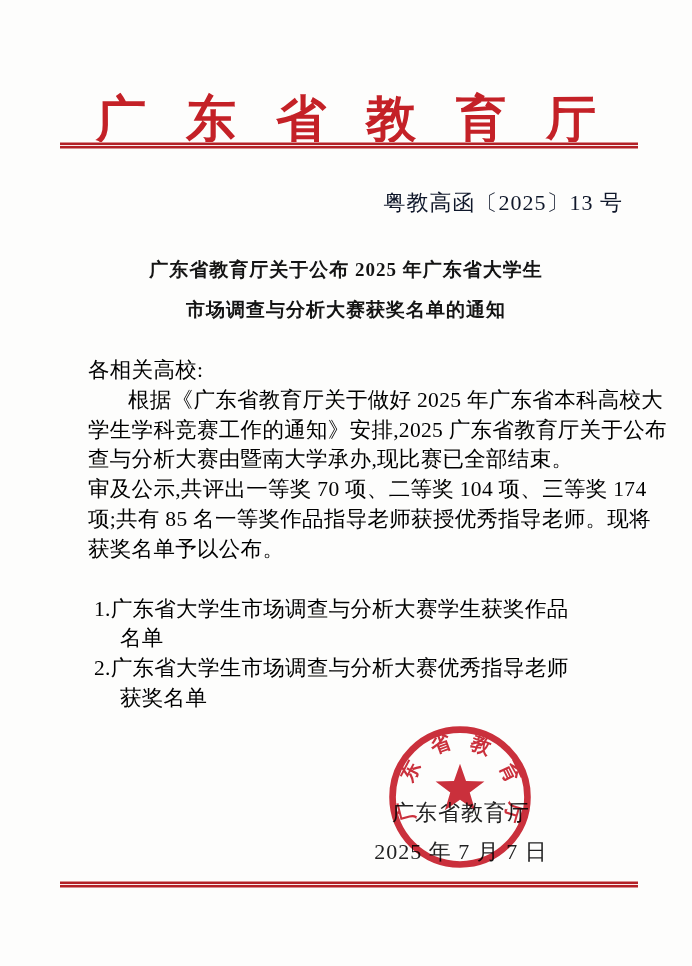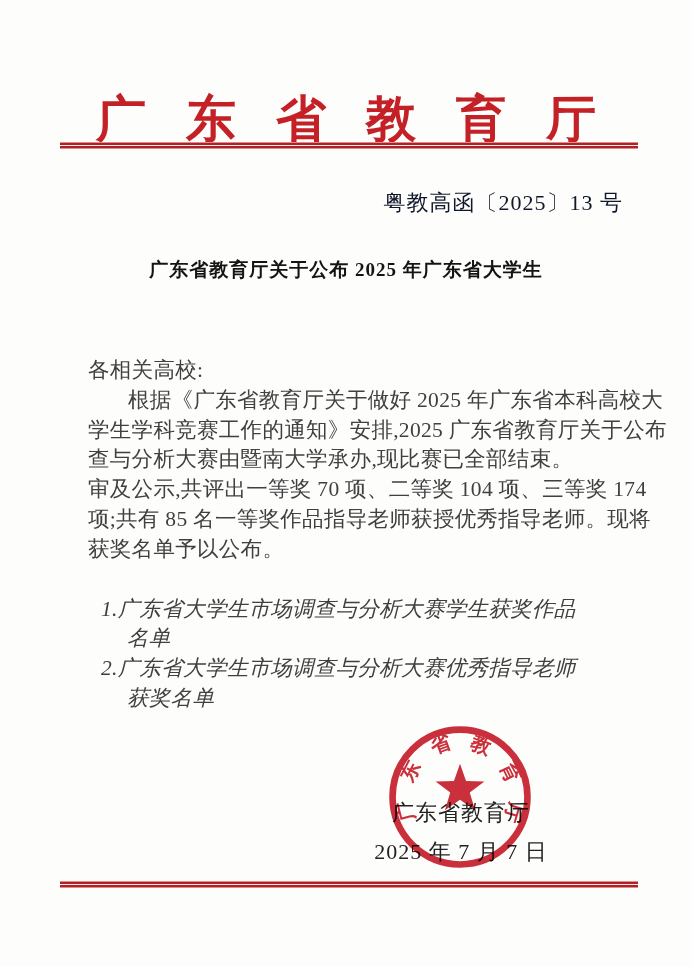--- a/index.html
+++ b/index.html
@@ -34,27 +34,27 @@
   .notice-title {
     position: absolute; top: 250px; left: 0; right: 0; margin: 0;
     text-align: center;
     font-size: 19px; line-height: 40px; font-weight: 700;
     color: #141414; letter-spacing: 1px;
   }
   .notice-title span { display: block; }
   .doc-body {
     position: absolute; top: 356px; left: 88px; width: 522px;
     font-size: 21.5px; line-height: 29.8px;
-    color: #404040; letter-spacing: 0.3px;
+    color: #000000; letter-spacing: 0.3px;
   }
   .bline { white-space: nowrap; }
   .fl { text-indent: 40px; } 
   .attach { display: flex; margin-top: 30px; }
   .attach-label { margin-left: 33px; white-space: nowrap; flex: 0 0 auto; }
-  .attach-items { margin-left: 13px; font-style: italic; }
+  .attach-items { margin-left: 6px; }
   .aline { white-space: nowrap; }
   .cont { padding-left: 26px; } 
   .signature {
     position: absolute; top: 798px; left: 368px; width: 186px;
     text-align: center; font-size: 22px; color: #222;
     letter-spacing: 1px;
   }
   .signature .issuer { margin-bottom: 9px; white-space: nowrap; }
   .signature .date { white-space: nowrap; }
   .seal {
@@ -70,20 +70,21 @@
 <div class="page">
 
   <div class="agency-title">广东省教育厅</div>
 
   <div class="rule rule-top"></div>
 
   <div class="doc-number">粤教高函〔2025〕13 号</div>
 
   <h1 class="notice-title">
     <span>广东省教育厅关于公布 2025 年广东省大学生</span>
+    <span>市场调查与分析大赛获奖名单的通知</span>
   </h1>
 
   <div class="doc-body">
     <div class="bline">各相关高校:</div>
 
     <div>
       <div class="bline fl">根据《广东省教育厅关于做好 2025 年广东省本科高校大</div>
       <div class="bline">学生学科竞赛工作的通知》安排,2025 广东省教育厅关于公布</div>
       <div class="bline">查与分析大赛由暨南大学承办,现比赛已全部结束。</div>
     </div>

